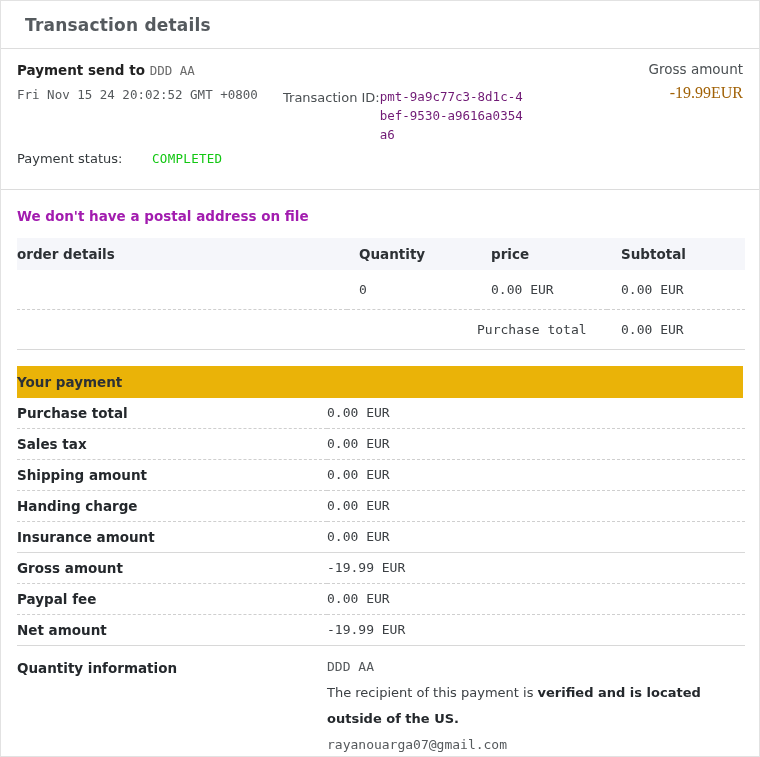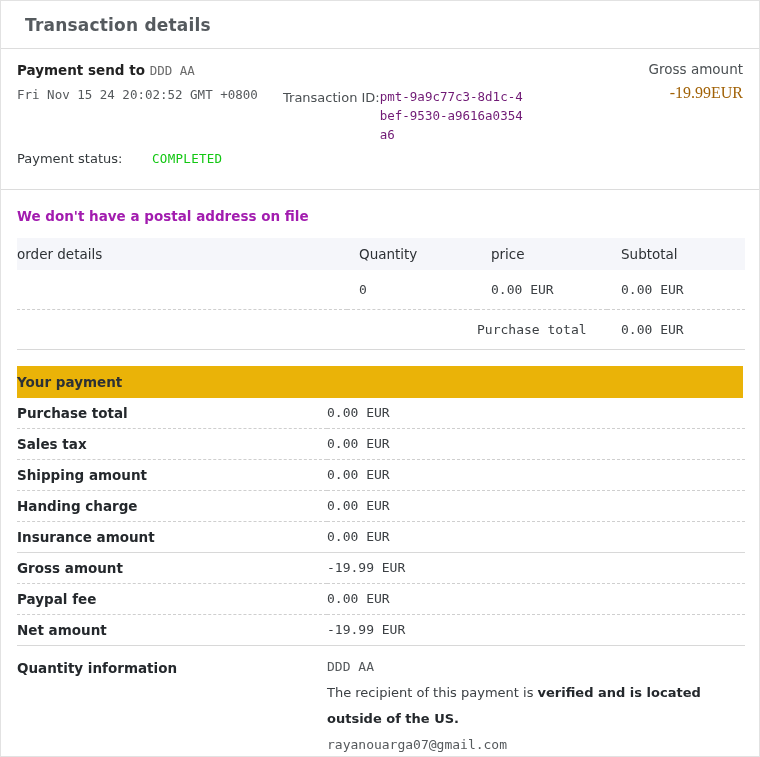--- a/index.html
+++ b/index.html
@@ -109,21 +109,21 @@
   
   .otbl {
     width: 728px;
     margin: 0 16px;
     border-collapse: collapse;
     table-layout: fixed;
   }
   .otbl th {
     background: #f5f6fa;
     font-size: 13.5px;
-    font-weight: normal;
+    font-weight: bold;
     color: #2d3135;
     text-align: left;
     padding: 8px 0 8px 0;
   }
   .otbl th.lbl { padding-left: 0; }
   .otbl td {
     font-size: 13px;
     color: #3c4044;
     padding: 12px 0 12px 0;
     font-family: "DejaVu Sans Mono", "Liberation Mono", monospace;

